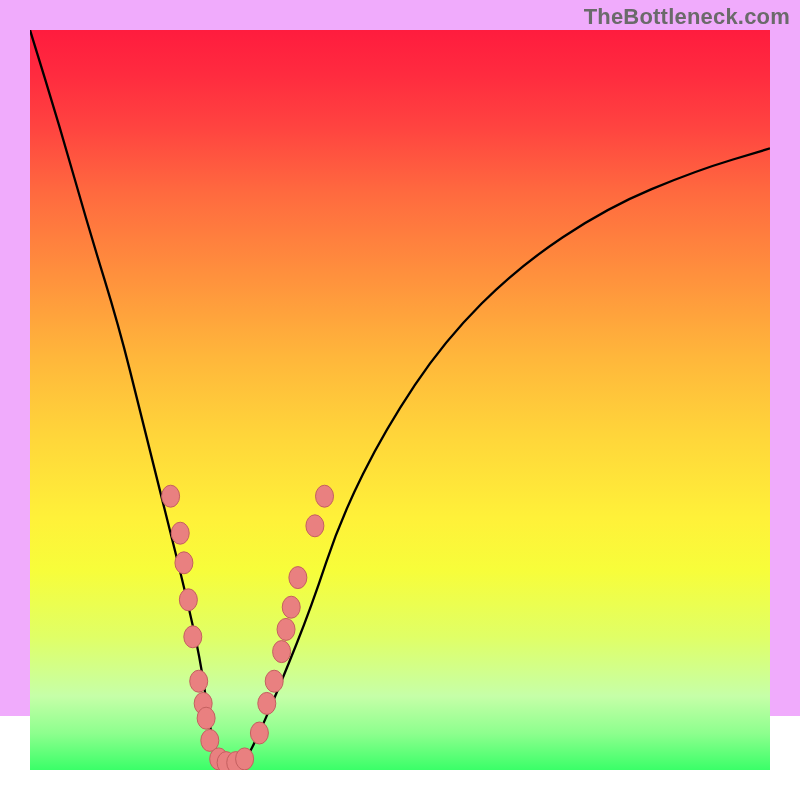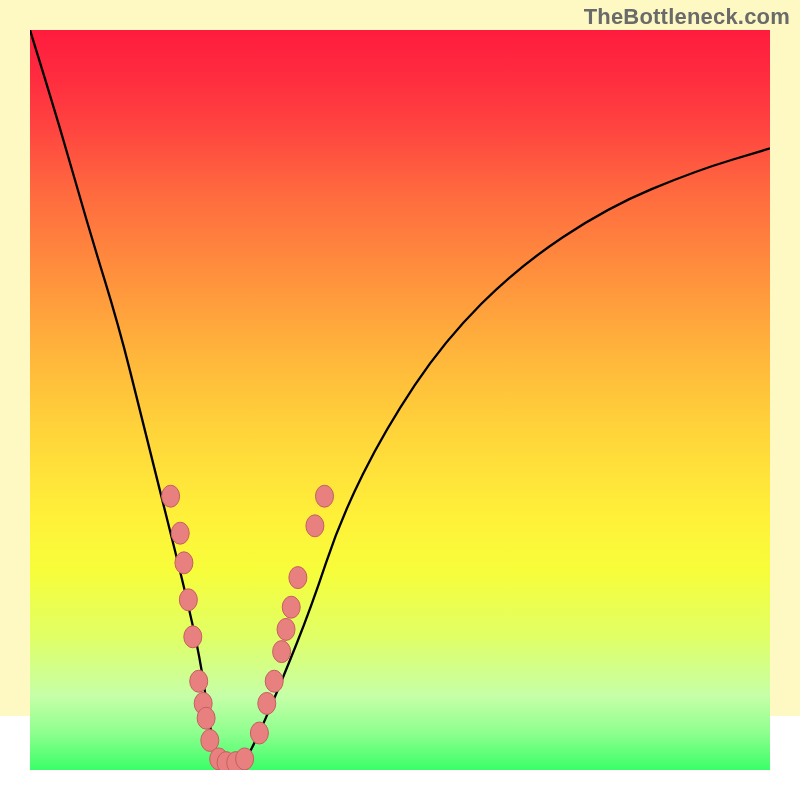--- a/index.html
+++ b/index.html
@@ -5,21 +5,21 @@
   html, body {
     margin: 0;
     padding: 0;
     width: 800px;
     height: 800px;
     overflow: hidden;
   }
   .outer {
     width: 800px;
     height: 716px;
-    background: #fef9c3;
+    background: #f0abfc;
     position: relative;
   }
   .plot-area {
     position: absolute;
     left: 30px;
     top: 30px;
     width: 740px;
     height: 740px;
     background: linear-gradient(to bottom,
       #ff1c3e 0%,

